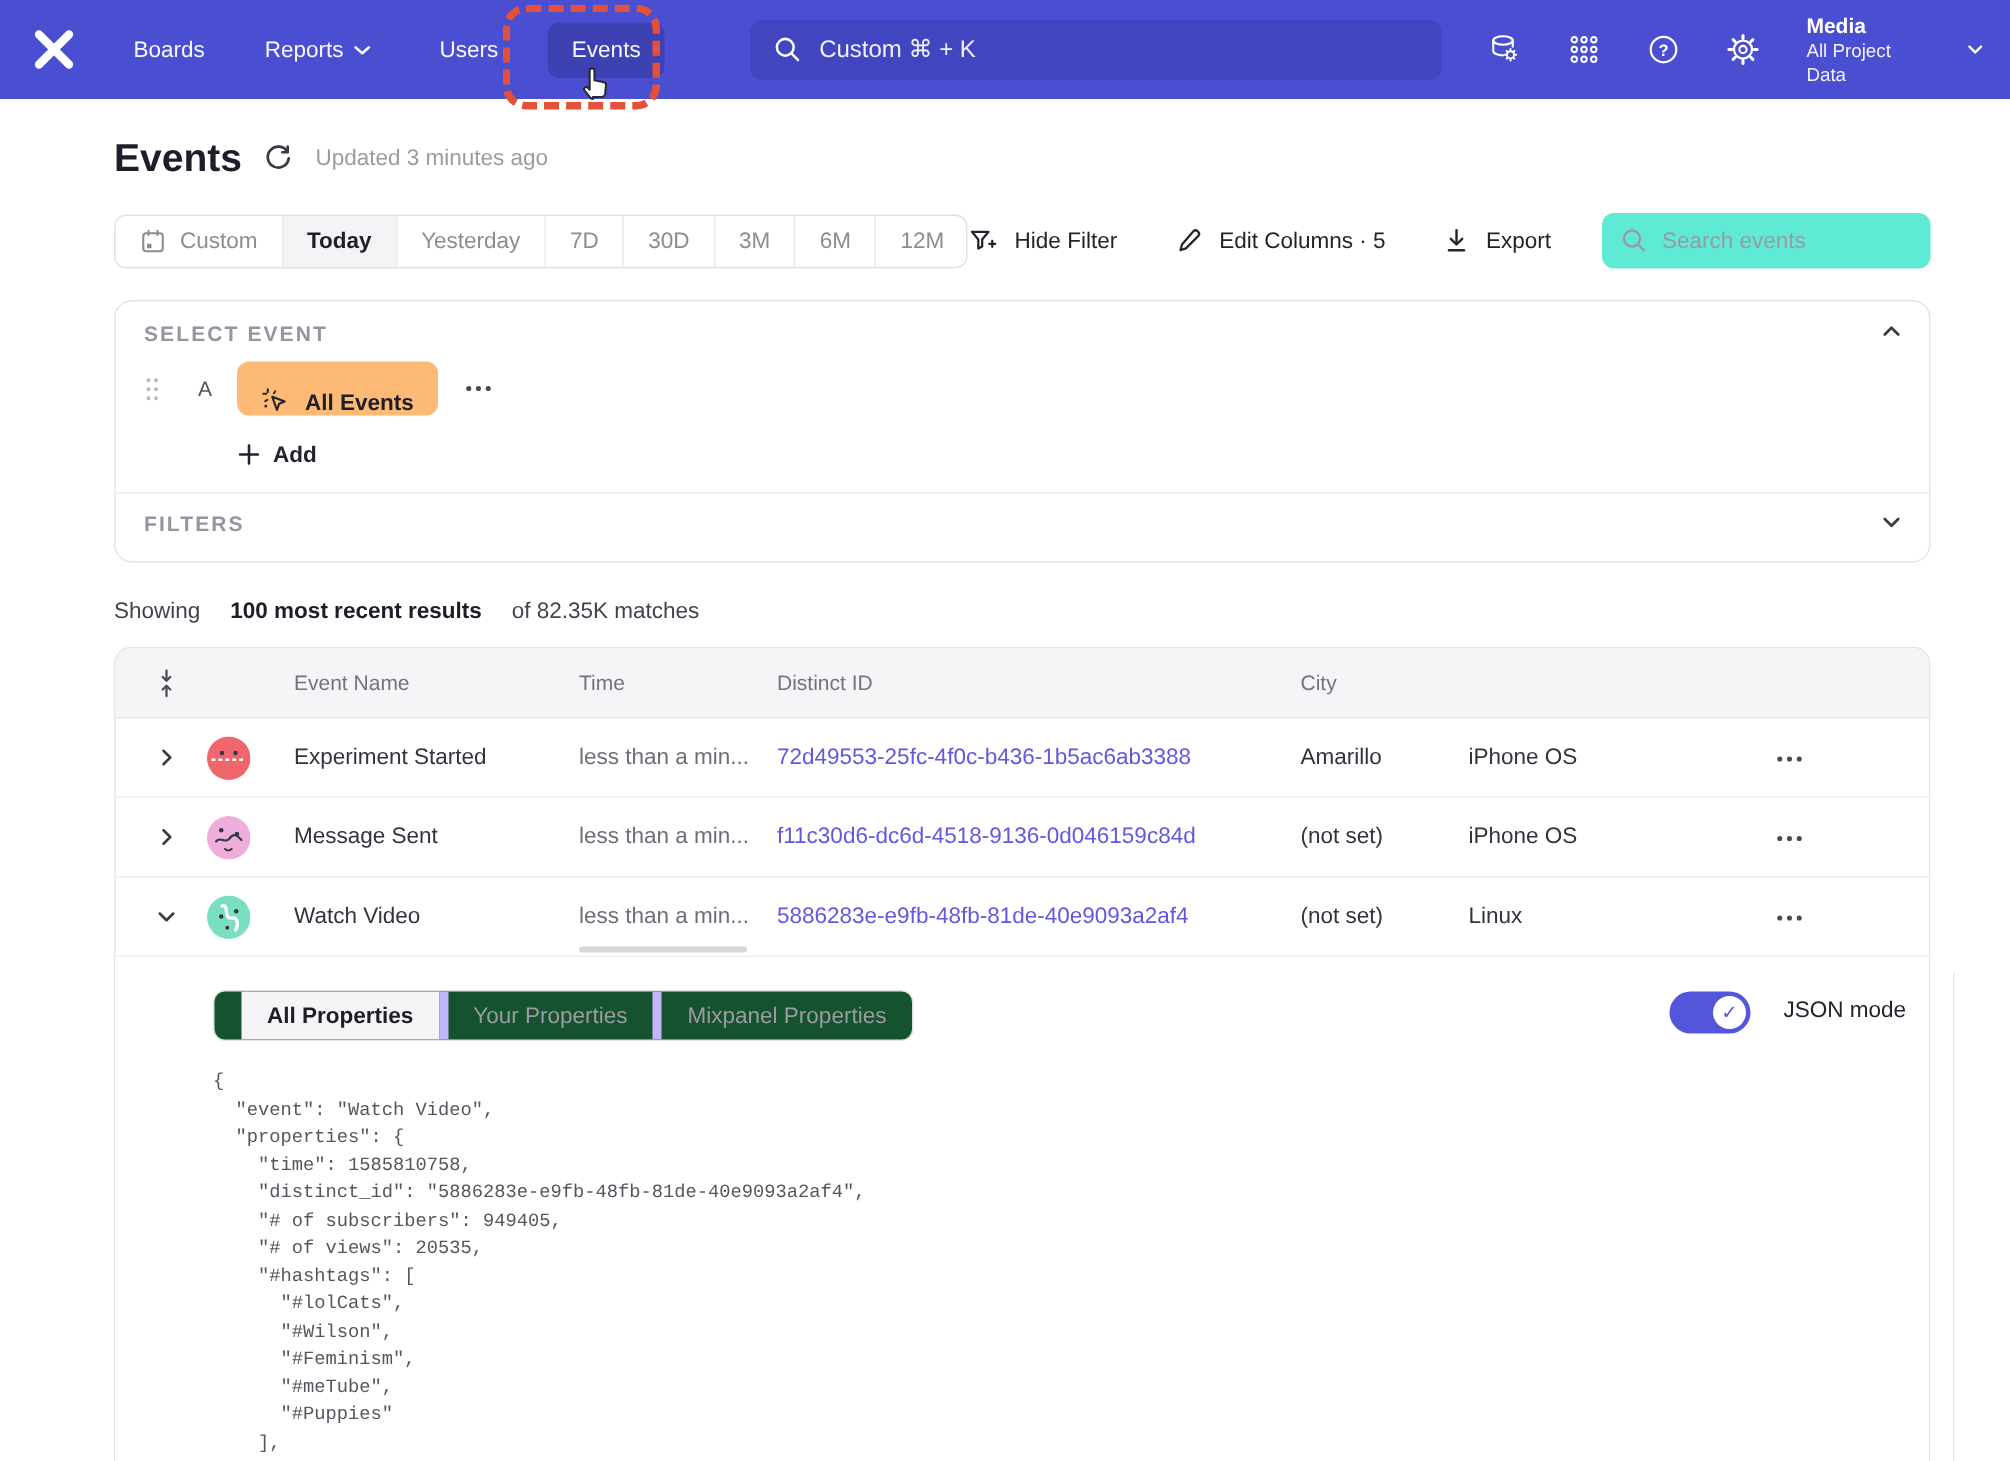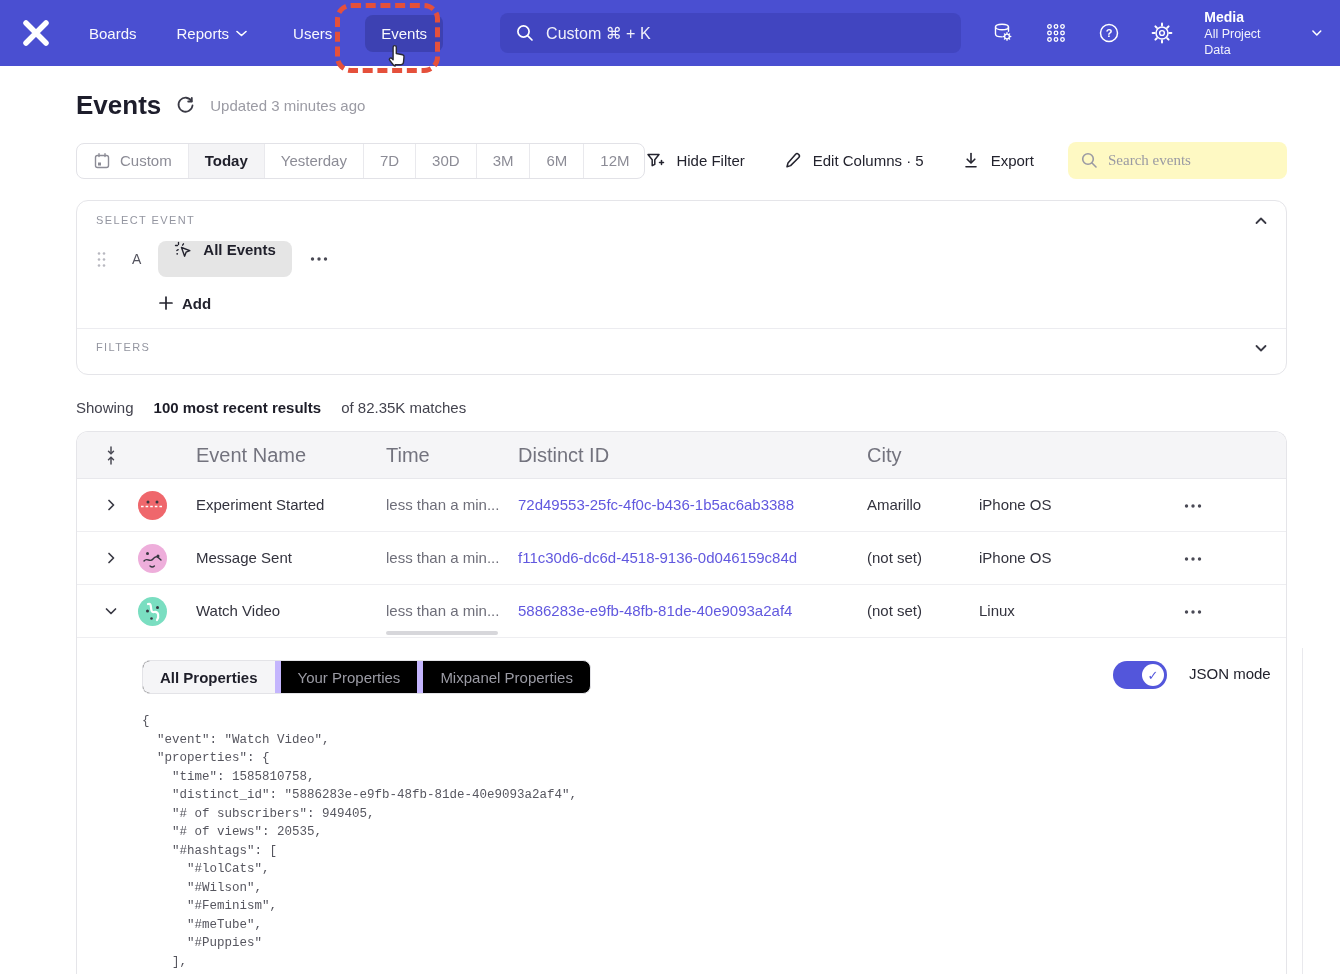--- a/index.html
+++ b/index.html
@@ -42,66 +42,66 @@
     overflow:hidden; background:#fff; height:36px; }
   .seg { display:flex; align-items:center; gap:9px; padding:0 16px; font-size:15px;
     color:#8c8c96; border-left:1px solid #e9e9ed; cursor:pointer; white-space:nowrap; }
   .seg:first-child { border-left:none; }
   .seg.active { background:#f4f4f6; color:#1f1f2a; font-weight:700; }
   .ctl-right { margin-left:auto; display:flex; align-items:center; }
   .tool-btn { display:flex; align-items:center; gap:11px; font-size:15px; font-weight:500;
     color:#23232e; cursor:pointer; margin-left:38px; white-space:nowrap; }
   .tool-btn:first-child { margin-left:0; }
   .search-events { position:relative; margin-left:34px; }
-  .search-events input { width:219px; height:37px; background:#fef9c3; border:none;
+  .search-events input { width:219px; height:37px; background:#5eead4; border:none;
     border-radius:8px; padding:0 12px 0 40px; font-size:15px; color:#33333e; outline:none;
-    font-family:Liberation Serif, serif; }
+    font-family:Liberation Sans, sans-serif; }
   .search-events input::placeholder { color:#9a9aa3; }
   .search-events .mag { position:absolute; left:13px; top:10px; width:17px; height:17px; }
   
   .qcard { position:absolute; left:76px; top:200px; width:1211px; height:175px;
     border:1px solid #e5e5e9; border-radius:12px; background:#fff; }
-  .qsection-label { position:absolute; left:19px; font-size:11px; font-weight:400;
+  .qsection-label { position:absolute; left:19px; font-size:14px; font-weight:700;
     letter-spacing:1.4px; color:#9395a0; }
   .collapse-btn { position:absolute; right:17px; width:16px; height:16px; cursor:pointer; }
   .event-row { position:absolute; left:19px; top:40px; height:36px; display:flex; align-items:center; }
   .drag-handle { width:11px; height:17px; cursor:grab; }
   .step-letter { margin-left:25px; font-size:14px; color:#53535e; font-weight:500; }
-  .event-chip { margin-left:17px; height:36px; background:#e5e5e5; border-radius:8px;
-    display:flex; align-items:flex-start; gap:10px; padding:0 16px; cursor:pointer; }
+  .event-chip { margin-left:17px; height:36px; background:#fdba74; border-radius:8px;
+    display:flex; align-items:flex-end; gap:10px; padding:0 16px; cursor:pointer; }
   .event-chip .chip-label { font-size:15px; font-weight:700; color:#1f1f2a; }
   .more-dots { margin-left:16px; width:22px; height:22px; display:flex; align-items:center;
     justify-content:center; cursor:pointer; }
   .add-btn { position:absolute; left:82px; top:90px; display:flex; align-items:center; gap:9px;
     font-size:15px; font-weight:600; color:#23232e; cursor:pointer; height:24px; }
   .qdivider { position:absolute; left:0; top:127px; width:100%; height:1px; background:#ececf0; }
   
   .summary { position:absolute; left:76px; top:399px; font-size:15px; color:#43434e;
     display:flex; gap:20px; }
   .summary b { color:#1d1d28; font-weight:700; }
   
   .tcard { position:absolute; left:76px; top:431px; width:1211px; height:543px;
     border:1px solid #e5e5e9; border-bottom:none; border-radius:12px 12px 0 0;
     background:#fff; overflow:hidden; }
   .thead { position:relative; height:47px; background:#f5f5f7; border-bottom:1px solid #e8e8ec; }
-  .th { position:absolute; top:0; line-height:47px; font-size:20px; color:#73737e; }
+  .th { position:absolute; top:0; line-height:47px; font-size:14px; color:#73737e; }
   .trow { position:relative; height:53px; border-bottom:1px solid #eeeef1; cursor:pointer; }
   .cell { position:absolute; top:0; line-height:52px; font-size:15px; color:#33333e; white-space:nowrap; }
   .cell.time { color:#6e6e79; }
   .cell.id { color:#6158df; cursor:pointer;text-align:right; }
   .expander { position:absolute; left:26px; top:18px; width:16px; height:16px; cursor:pointer; }
   .avatar { position:absolute; left:61px; top:12px; width:29px; height:29px; }
   .row-actions { position:absolute; left:1104px; top:15px; width:24px; height:24px;
     display:flex; align-items:center; justify-content:center; cursor:pointer; }
   .hscroll { position:absolute; left:309px; bottom:2px; width:112px; height:4px;
     background:#d7d7db; border-radius:2px; cursor:pointer; }
   
   .detail { position:relative; height:337px; background:#fff; }
   .tabs { position:absolute; left:65px; top:22px; display:inline-flex; height:34px;
-    border:1px solid #e3e3e7; border-radius:8px; overflow:hidden; background:#000000; }
+    border:1px solid #e3e3e7; border-radius:8px; overflow:hidden; background:#14532d;padding-left:18px; }
   .tab { padding:0 17px; line-height:33px; font-size:15px; color:#9b9ba4; cursor:pointer;
     border-left:6px solid #c4b5fd; white-space:nowrap; }
   .tab:first-child { border-left:none; }
   .tab.active { background:#f5f5f7; color:#1e1e29; font-weight:700; }
   .toggle { position:absolute; left:1036px; top:23px; width:54px; height:28px;
     background:#5356db; border-radius:14px; cursor:pointer; }
   .toggle .knob { position:absolute; right:3px; top:3px; width:22px; height:22px;
     background:#fff; border-radius:50%; color:#5356db; font-size:13px; font-weight:700;
     display:flex; align-items:center; justify-content:center; }
   .toggle-label { position:absolute; left:1112px; top:27px; font-size:15px; font-weight:500; color:#23232e; }

